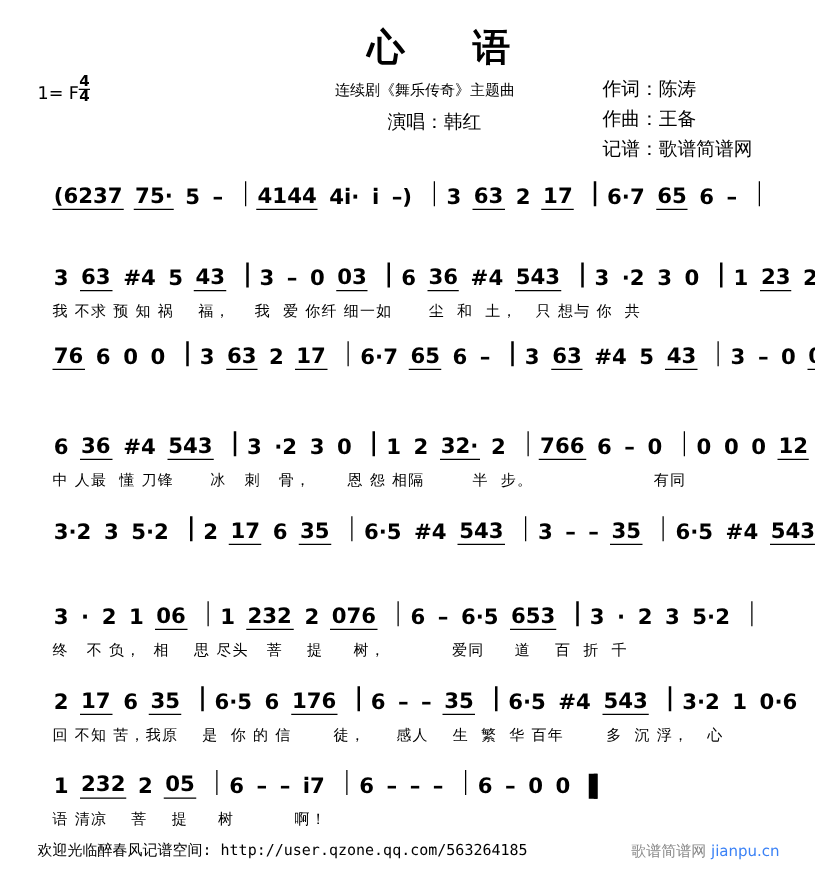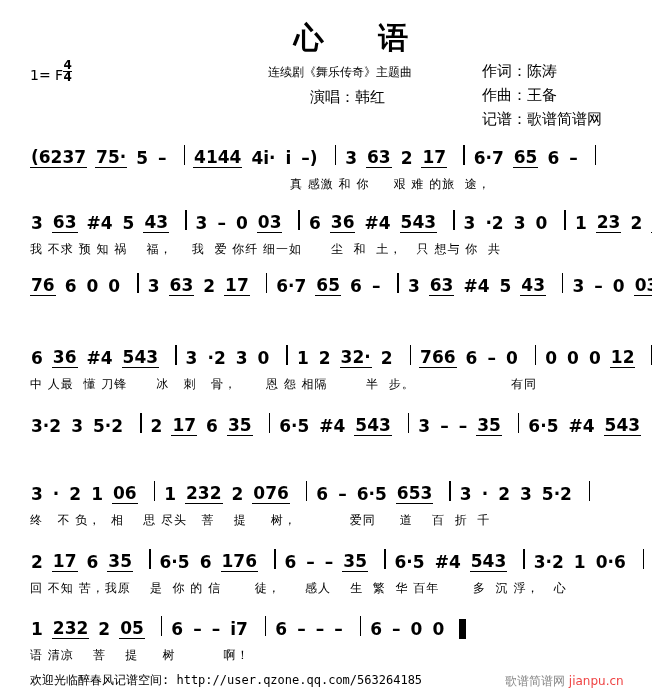--- a/index.html
+++ b/index.html
@@ -4,31 +4,31 @@
 <style>
   html,body{margin:0;padding:0;background:#fff;}
   body{width:652px;height:699px;position:relative;overflow:hidden;font-family:"DejaVu Sans","Liberation Sans",sans-serif;color:#000;}
   .title{position:absolute;left:0;top:18px;width:652px;text-align:center;font-family:"DejaVu Serif","Liberation Serif",serif;font-size:30px;font-weight:bold;letter-spacing:22px;margin-left:36px;}
   .key{position:absolute;left:30px;top:60px;font-size:14px;display:flex;align-items:flex-end;}
   .frac{display:inline-flex;flex-direction:column;align-items:center;font-size:12px;font-weight:bold;line-height:11px;}
   .frac .bar{width:9px;height:1px;background:#000;}
   .subtitle{position:absolute;left:268px;top:64px;font-size:12px;}
   .singer{position:absolute;left:310px;top:88px;font-size:15px;}
   .credit{position:absolute;left:482px;font-size:15px;}
-  .row{position:absolute;left:30px;width:600px;height:60px;}
+  .row{position:absolute;left:42px;width:600px;height:60px;}
   .notes{position:absolute;top:0;left:0;height:26px;display:flex;align-items:flex-end;white-space:nowrap;}
   .barline{display:inline-block;width:1.5px;height:20px;background:#000;margin:0 8px;align-self:center;}
   .final{display:inline-block;width:1.5px;height:20px;background:#000;margin-left:6px;border-right:3px solid #000;padding-right:2px;}
   .note{display:inline-block;font-weight:bold;font-size:17px;line-height:20px;position:relative;padding:0 1px;}
   .gap{display:inline-block;width:8px;}
   .ul1{border-bottom:1.2px solid #000;}
   .lyrics{position:absolute;top:34px;left:0;font-size:12px;white-space:pre;letter-spacing:1px;}
   .footer{position:absolute;left:30px;top:672px;font-size:12px;font-family:"DejaVu Sans Mono","Liberation Mono",monospace;}
   .watermark{position:absolute;left:505px;top:673px;font-size:12px;color:#888;}
-  .watermark span{color:#ef4444;}
+  .watermark span{color:#3b82f6;}
 </style>
 </head>
 <body>
 
 <div class="title">心 语</div>
 
 <div class="key">
   <span>1= F</span>
   <span class="frac">
     <span>4</span>
@@ -76,21 +76,20 @@
         <span class="note">6·7</span>
         <span class="gap"></span>
         <span class="note ul1">65</span>
         <span class="gap"></span>
         <span class="note">6</span>
         <span class="gap"></span>
         <span class="note">–</span>
         <span class="gap"></span>
         <span class="barline"></span>
       </div>
-      <div class="lyrics">                                                      真 感激 和 你     艰 难 的旅  途，</div>
     </div>
     <div class="row" style="top: 207px;">
       <div class="notes">
         <span class="note">3</span>
         <span class="gap"></span>
         <span class="note ul1">63</span>
         <span class="gap"></span>
         <span class="note">#4</span>
         <span class="gap"></span>
         <span class="note">5</span>

